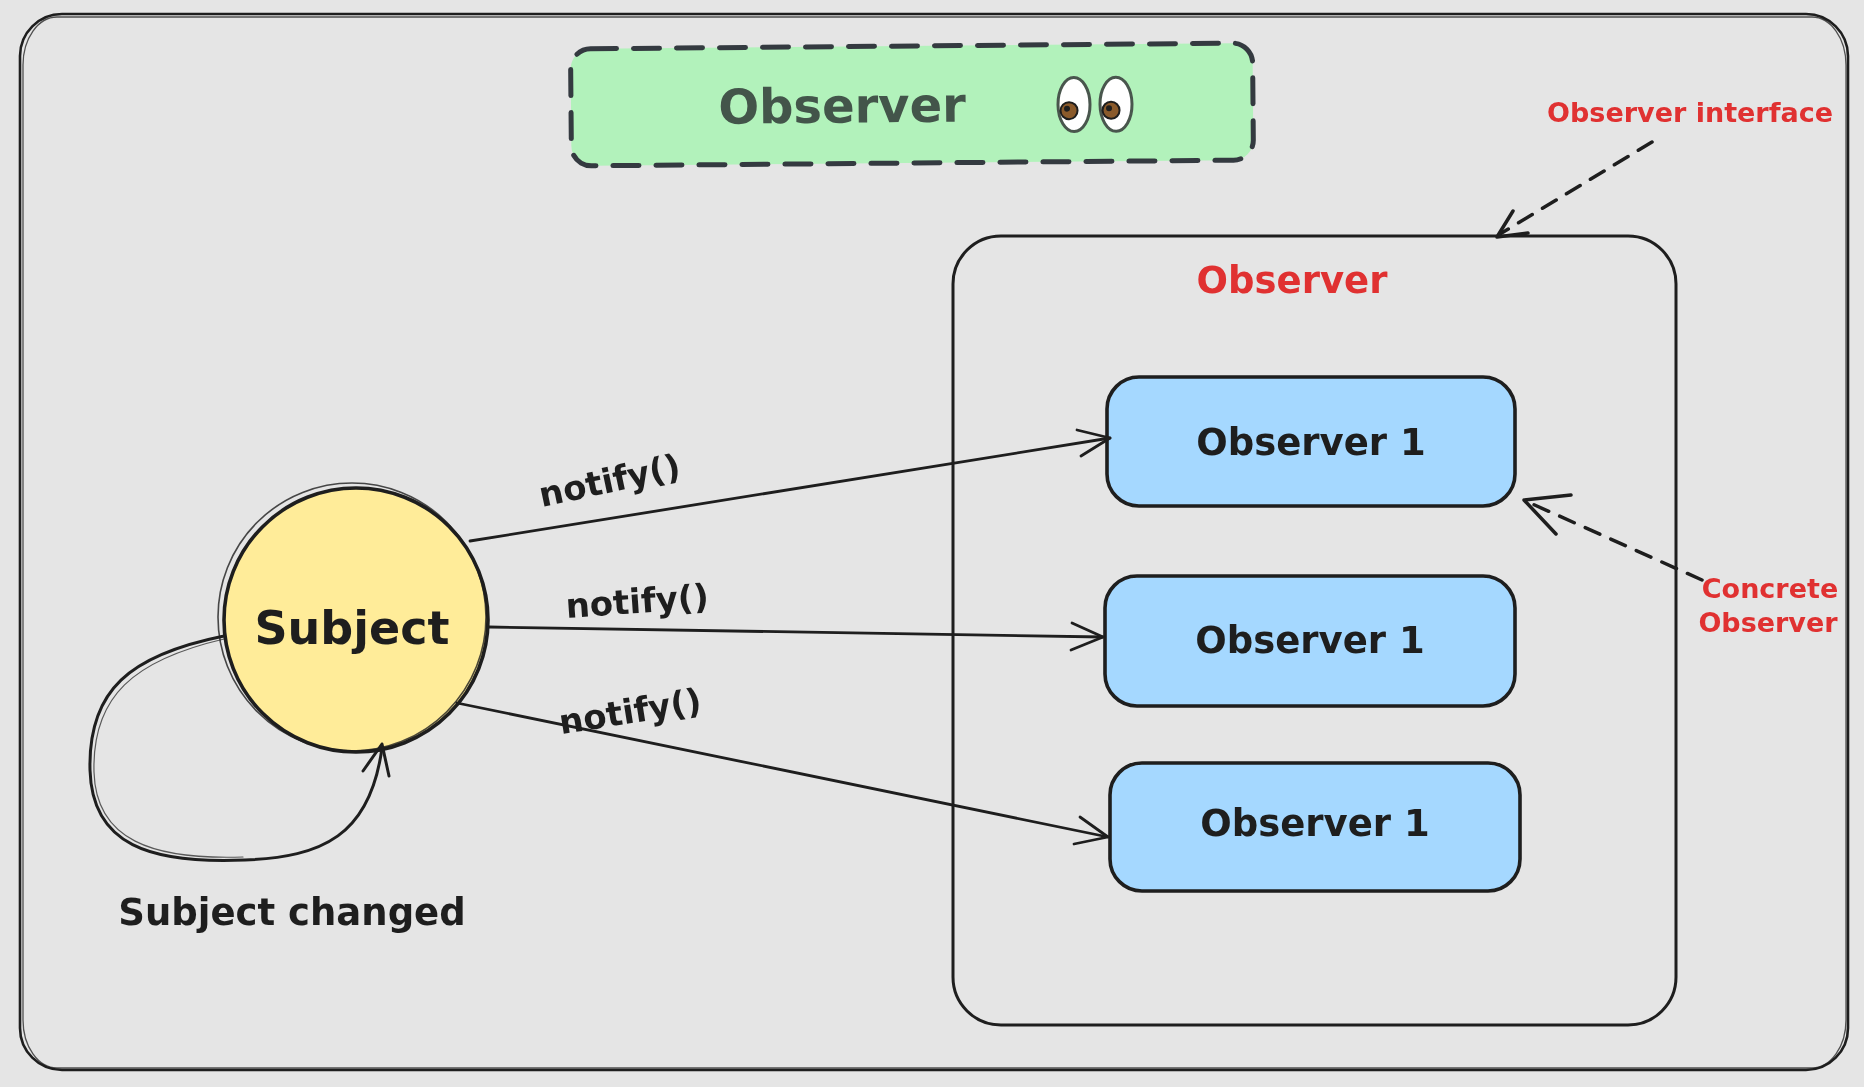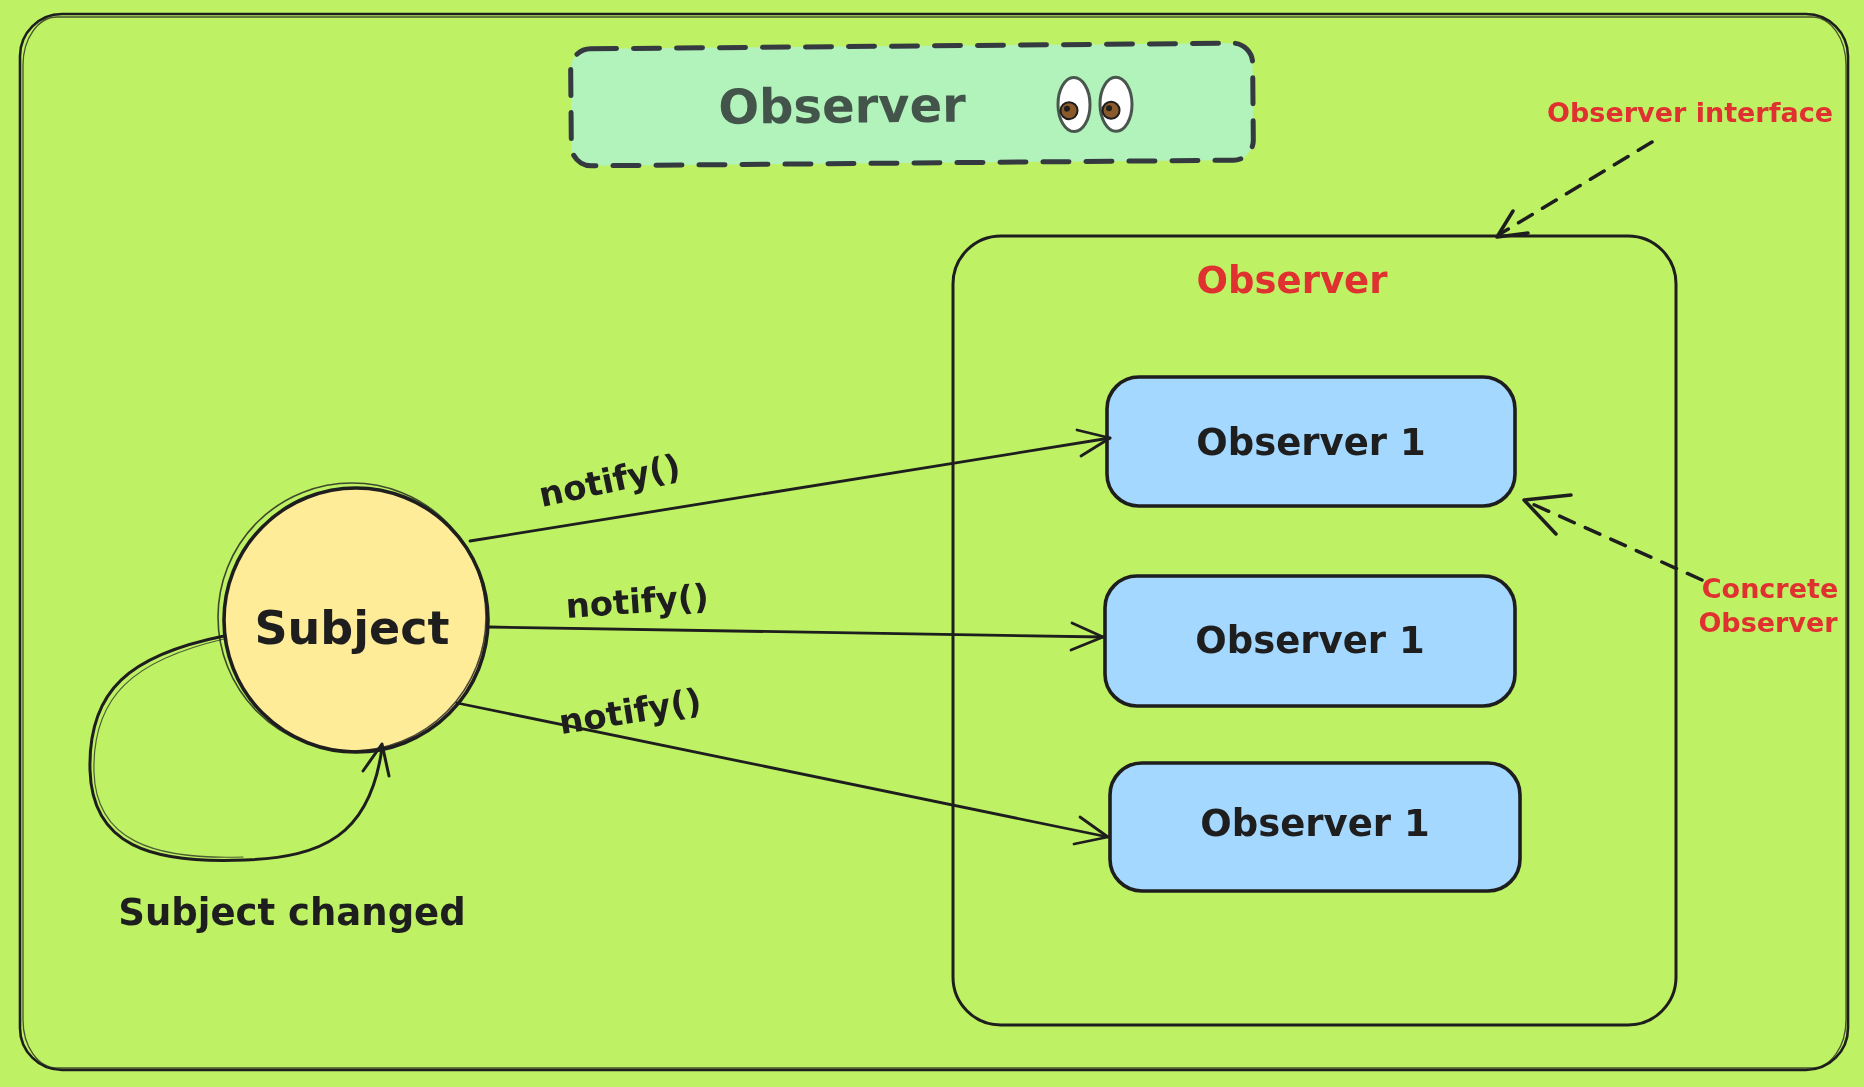--- a/index.html
+++ b/index.html
@@ -5,21 +5,21 @@
   html, body {
     margin: 0;
     padding: 0;
     background: #ffffff;
     font-family: "DejaVu Sans", "Liberation Sans", sans-serif;
   }
   .stage {
     position: relative;
     width: 1864px;
     height: 1087px;
-    background: #bef264;
+    background: #e5e5e5;
     overflow: hidden;
   }
   svg { display: block; }
   text {
     font-family: "DejaVu Sans", "Liberation Sans", sans-serif;
   }
   .sketch { stroke-linecap: round; stroke-linejoin: round; fill: none; }
 </style>
 </head>
 <body>

